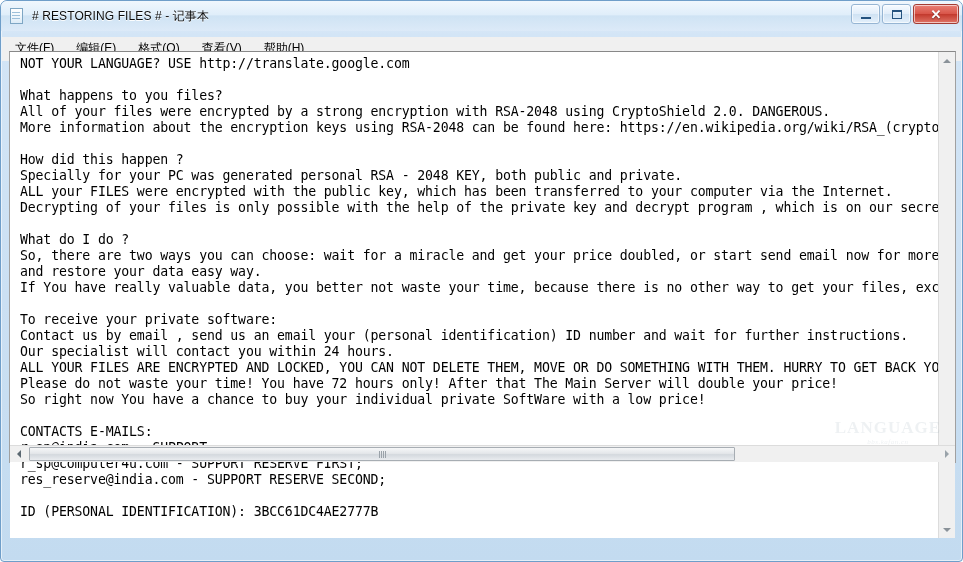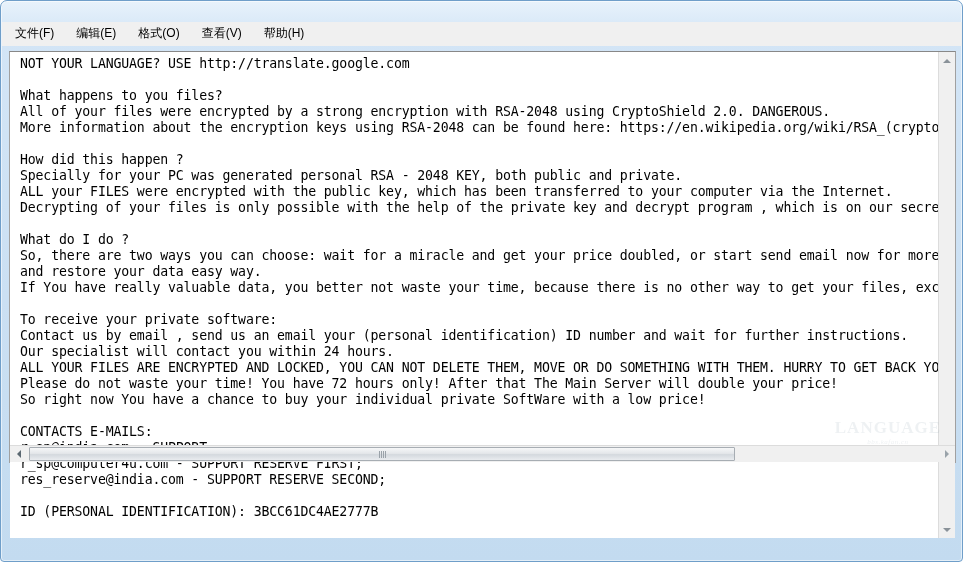--- a/index.html
+++ b/index.html
@@ -109,21 +109,21 @@
     font-weight: bold;
     color: #ffffff;
     line-height: 1;
     text-shadow: 0 1px 1px rgba(0,0,0,0.45);
     font-family: "Liberation Sans", sans-serif;
   }
 
   
   .menubar {
     position: absolute;
-    left: 1px; top: 21px;
+    left: 1px; top: 36px;
     width: 961px;
     height: 24px;
     box-sizing: border-box;
     background: #f0f0f0;
     display: flex;
     align-items: center;
     padding-left: 9px;
     border-bottom: 1px solid #f0f0f0;
   }
   .menu-item {
@@ -281,20 +281,41 @@
     text-align: center;
     letter-spacing: 0.5px;
     font-style: italic;
   }
 </style>
 </head>
 <body>
 
 <div class="frame-outer">
 
+  <div class="titlebar">
+    <div class="app-icon">
+      <div class="page"></div>
+      <div class="ln" style="top:4px"></div>
+      <div class="ln" style="top:7px"></div>
+      <div class="ln" style="top:10px"></div>
+    </div>
+    <div class="title-text"># RESTORING FILES # - 记事本</div>
+
+    <div class="caption-buttons">
+      <div class="capbtn">
+        <div class="min-glyph"></div>
+      </div>
+      <div class="capbtn">
+        <div class="max-glyph"></div>
+      </div>
+      <div class="capbtn close">
+        <div class="close-glyph">✕</div>
+      </div>
+    </div>
+  </div>
 
   <div class="menubar">
     <div class="menu-item">文件(F)</div>
     <div class="menu-item">编辑(E)</div>
     <div class="menu-item">格式(O)</div>
     <div class="menu-item">查看(V)</div>
     <div class="menu-item">帮助(H)</div>
   </div>
 
   <div class="editor-wrap">

